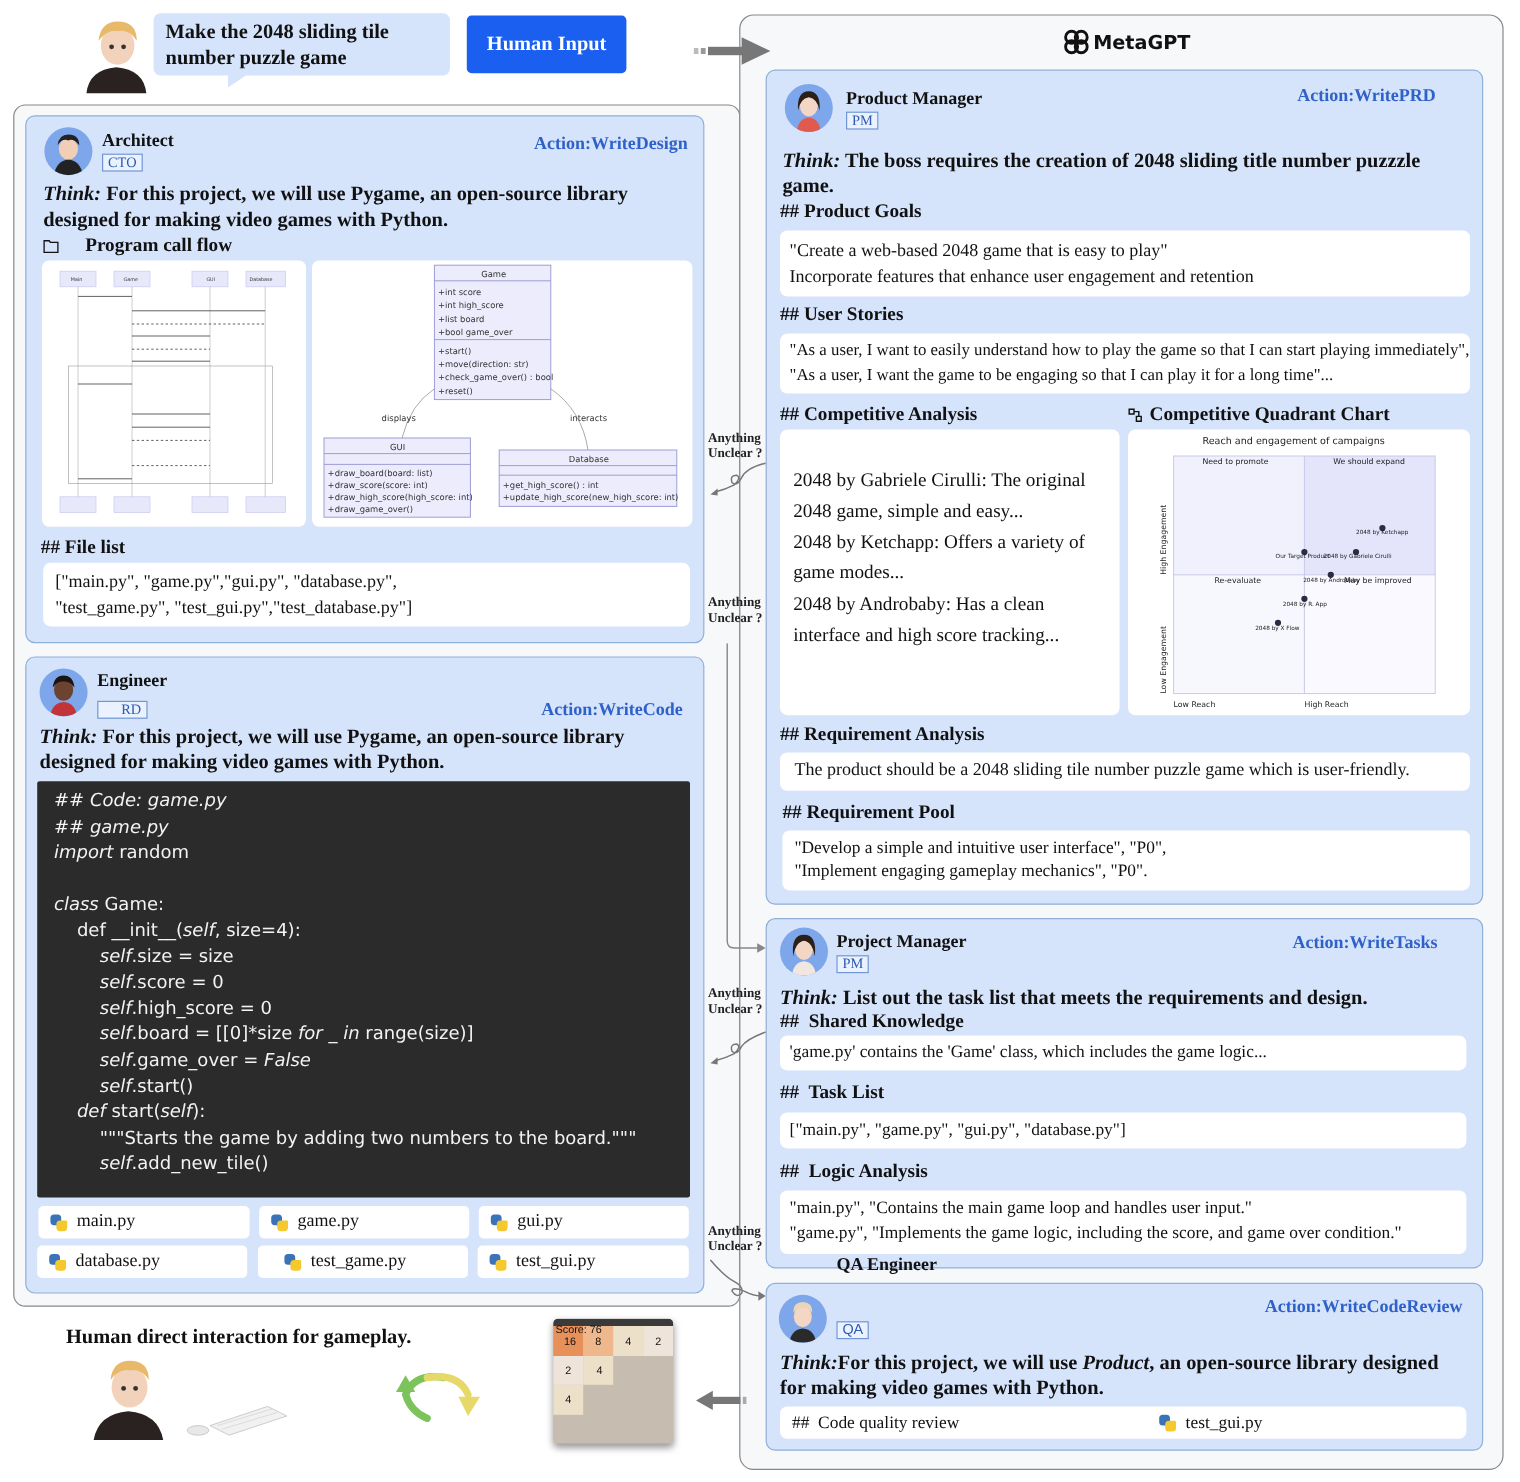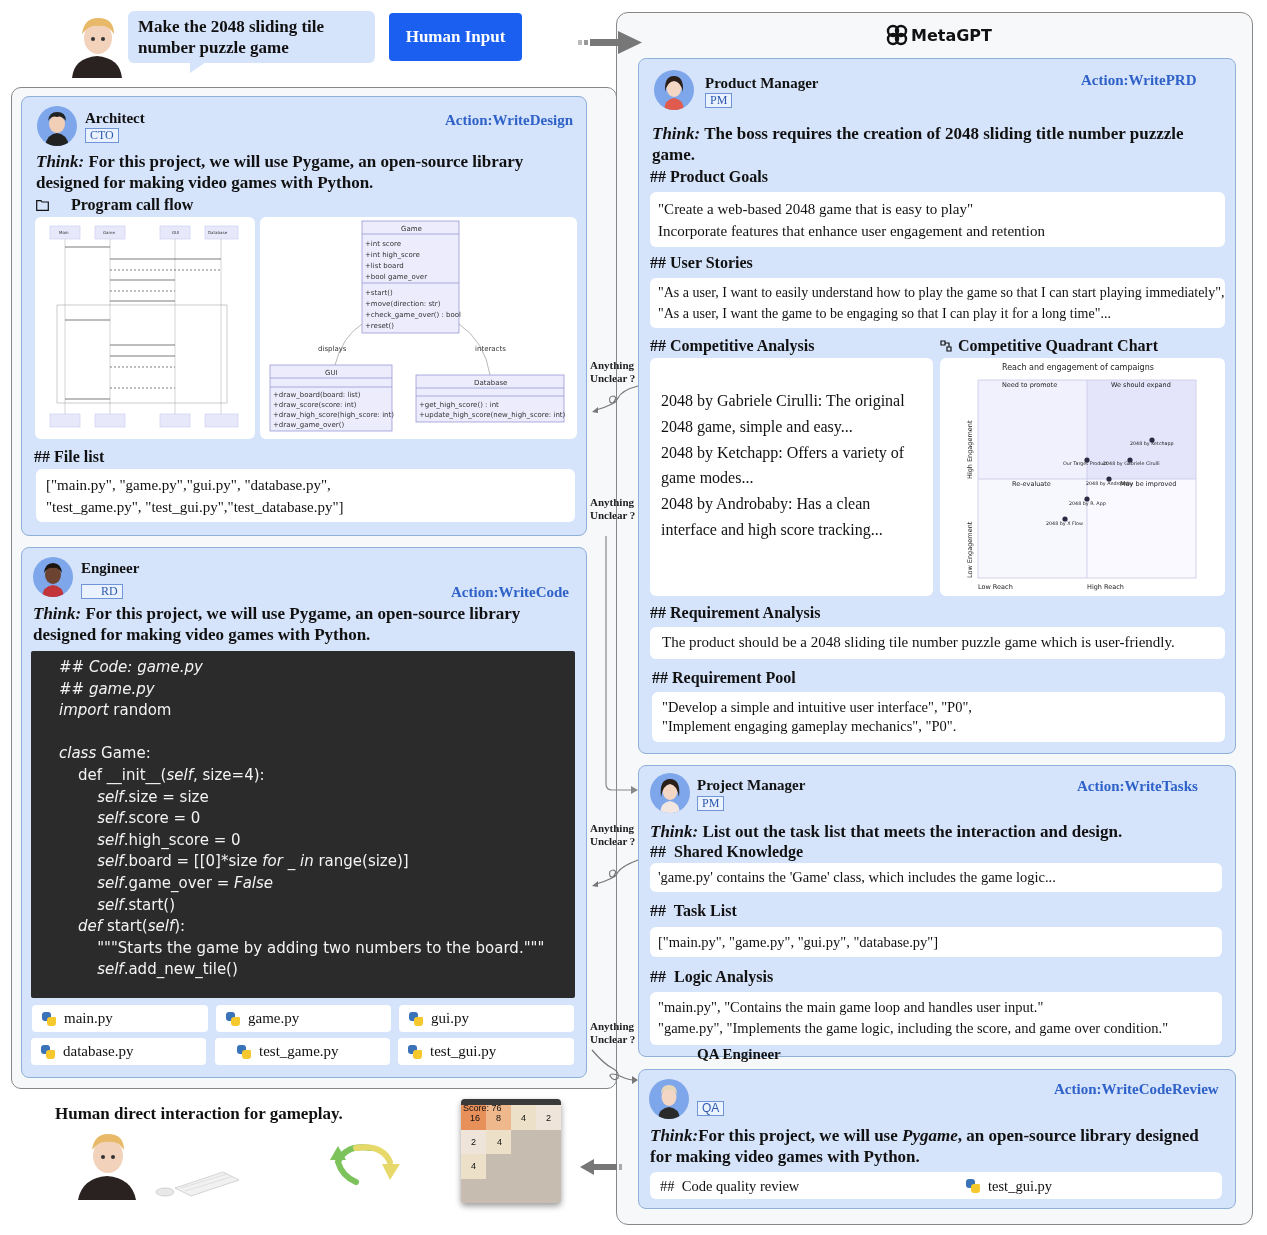--- a/index.html
+++ b/index.html
@@ -9,21 +9,21 @@
   .outer-right { left: 616px; top: 12px; width: 637px; height: 1213px; border: 1.5px solid #888; border-radius: 12px; background: #f7f8fa; }
   .card { background: #d5e3fb; border: 1.2px solid #8fb0d9; border-radius: 8px; }
   .avatar { width: 40px; height: 40px; border-radius: 50%; background: #7ea6ea; overflow: hidden; }
   .role-name { font-weight: bold; font-size: 15px; }
   .role-badge { display: inline-block; font-size: 12px; color: #2f5ab0; border: 1px solid #6f95d6; background: #eaf2ff; padding: 0 4px; line-height: 13px; }
   .action { font-weight: bold; font-size: 15px; color: #2f62c8; }
   .think { font-weight: bold; font-size: 17px; line-height: 21px; }
   .think i { font-style: italic; }
   .section-h { font-weight: bold; font-size: 16px; }
   .box { background: #fff; border-radius: 6px; font-size: 15px; line-height: 22px; padding: 4px 8px; }
-  .code { background: #2b2b2b; color: #f3f3f3; font-family: "DejaVu Sans", sans-serif; font-size: 15px; line-height: 21.6px; padding: 6px 28px; border-radius: 2px; white-space: pre; }
+  .code { background: #2b2b2b; color: #f3f3f3; font-family: "DejaVu Sans", sans-serif; font-size: 15px; line-height: 21.6px; padding: 6px 14px; border-radius: 2px; white-space: pre; }
   .code i { font-style: italic; }
   .file-chip { background: #fff; border-radius: 4px; font-size: 15px; display: flex; align-items: center; padding-left: 10px; height: 27px; }
   .py-icon { width: 14px; height: 14px; position: relative; margin-right: 8px; }
   .py-icon::before { content: ""; position: absolute; left: 0; top: 0; width: 9px; height: 9px; background: #3b73b9; border-radius: 3px 3px 1px 3px; }
   .py-icon::after { content: ""; position: absolute; right: 0; bottom: 0; width: 9px; height: 9px; background: #f5c92e; border-radius: 3px 1px 3px 3px; }
   .unclear { font-weight: bold; font-size: 11px; line-height: 13px; color: #222; text-align: left; }
   .quad-text { font-family: "DejaVu Sans", sans-serif; }
   .uml-text { font-family: "DejaVu Sans", sans-serif; font-size: 7px; fill: #333; }
 </style>
 </head>
@@ -315,21 +315,21 @@
 <div class="abs avatar" style="left:650px;top:773px;">
   <svg width="40" height="40" viewBox="0 0 40 40">
       <path d="M10 40 Q11 29 20 28 Q29 29 30 40Z" fill="#f2e6e0"></path>
       <ellipse cx="20" cy="18" rx="7.5" ry="9" fill="#f4d6c4"></ellipse>
       <path d="M11 24 Q9 6 20 6 Q31 6 29 24 Q27 12 20 11 Q13 12 11 24Z" fill="#2b1f1a"></path>
     </svg>
 </div>
 <div class="abs role-name" style="left:697px;top:777px;">Project Manager</div>
 <div class="abs role-badge" style="left:697px;top:796px;">PM</div>
 <div class="abs action" style="left:1077px;top:778px;">Action:WriteTasks</div>
-<div class="abs think" style="left:650px;top:821px;width:580px;"><i>Think:</i><span> List out the task list that meets the interaction and design.</span></div>
+<div class="abs think" style="left:650px;top:821px;width:580px;"><i>Think:</i><span> List out the task list that meets the requirements and design.</span></div>
 <div class="abs section-h" style="left:650px;top:843px;white-space:pre;">##  Shared Knowledge</div>
 <div class="abs box" style="left:650px;top:863px;width:572px;height:29px;font-size:14.5px;padding:3px 8px;">'game.py' contains the 'Game' class, which includes the game logic...</div>
 <div class="abs section-h" style="left:650px;top:902px;white-space:pre;">##  Task List</div>
 <div class="abs box" style="left:650px;top:927px;width:572px;height:30px;font-size:14.5px;padding:4px 8px;">["main.py", "game.py", "gui.py", "database.py"]</div>
 <div class="abs section-h" style="left:650px;top:968px;white-space:pre;">##  Logic Analysis</div>
 <div class="abs box" style="left:650px;top:992px;width:572px;height:53px;font-size:14.5px;line-height:21px;padding:5px 8px;">
   <div>"main.py", "Contains the main game loop and handles user input."</div>
   <div>"game.py", "Implements the game logic, including the score, and game over condition."</div>
 </div>
 
@@ -337,21 +337,21 @@
 <div class="abs avatar" style="left:649px;top:1079px;">
   <svg width="40" height="40" viewBox="0 0 40 40">
       <path d="M9 40 Q10 29 20 28 Q30 29 31 40Z" fill="#2a2a2a"></path>
       <ellipse cx="20" cy="18" rx="7.5" ry="9" fill="#f4d6c4"></ellipse>
       <path d="M12 15 Q12 6 20 6 Q28 6 28 15 Q24 10 20 11 Q16 10 12 15Z" fill="#e8d6b8"></path>
     </svg>
 </div>
 <div class="abs role-name" style="left:697px;top:1046px;">QA Engineer</div>
 <div class="abs role-badge" style="left:697px;top:1101px;font-family:'Liberation Sans',sans-serif;">QA</div>
 <div class="abs action" style="left:1054px;top:1081px;">Action:WriteCodeReview</div>
-<div class="abs think" style="left:650px;top:1125px;width:560px;"><i>Think:</i><span>For this project, we will use </span><i>Pygame</i><span>, an open-source library designed for making video games with Python.</span></div>
+<div class="abs think" style="left:650px;top:1125px;width:560px;"><i>Think:</i><span>For this project, we will use </span><i>Product</i><span>, an open-source library designed for making video games with Python.</span></div>
 <div class="abs box" style="left:650px;top:1172px;width:572px;height:27px;font-size:14.5px;padding:3px 10px;">
   <span style="white-space:pre;text-align:center;">##  Code quality review</span>
   <span class="abs" style="left:316px;top:3px;display:flex;align-items:center;">
       <span class="py-icon"></span>
       <span>test_gui.py</span>
     </span>
 </div>
 
 <div class="abs unclear" style="left:590px;top:359px;">
     <div>Anything</div>

